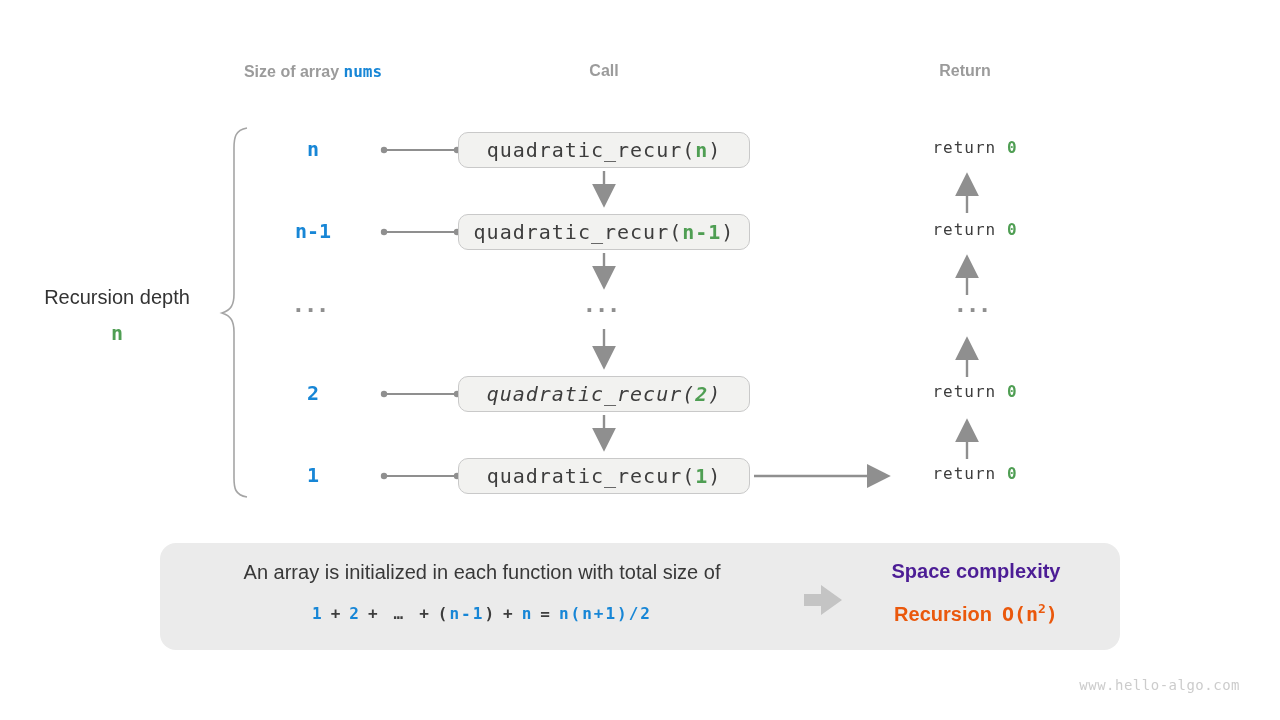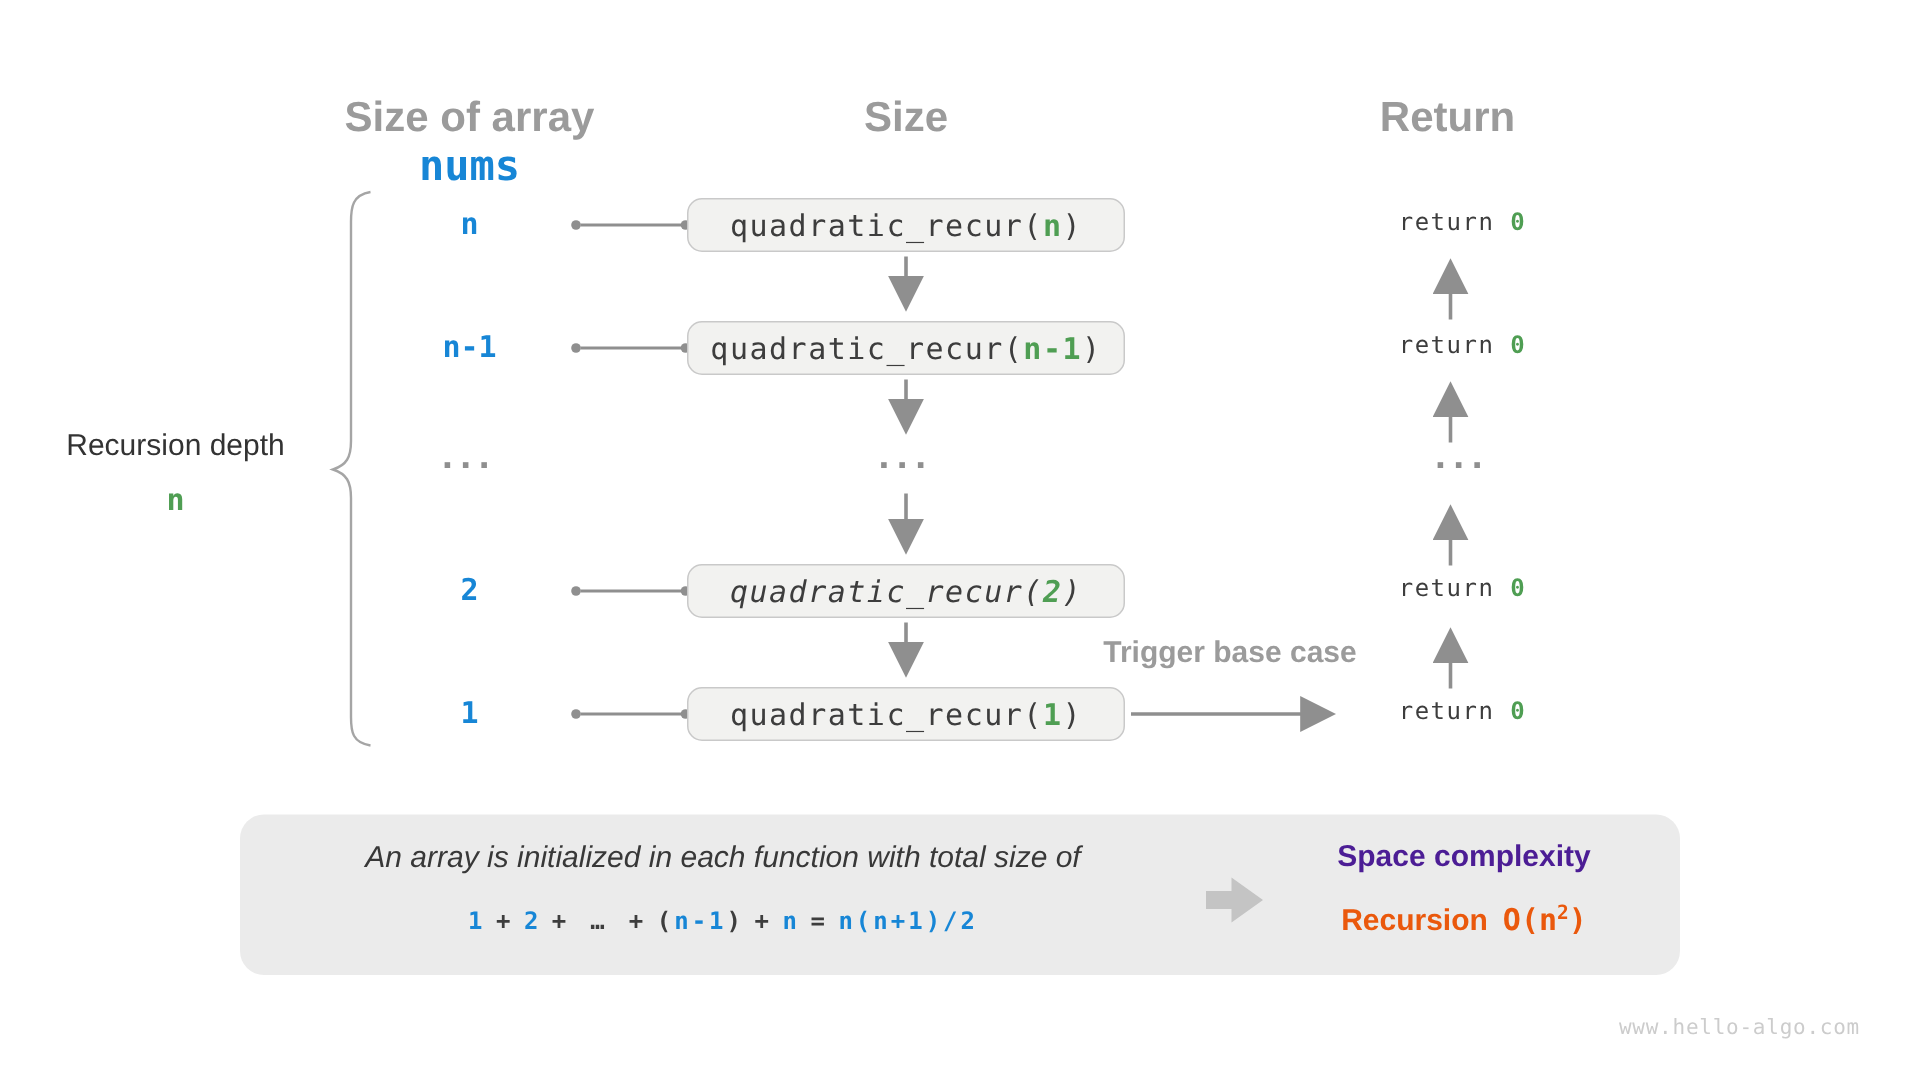--- a/index.html
+++ b/index.html
@@ -6,21 +6,21 @@
     --blue:#1786d6; --green:#4f9e53; --orange:#ea580c;
     --graylabel:#9b9b9b; --dark:#3d3d3d; --line:#8f8f8f;
     --boxfill:#f2f2f0; --boxborder:#c9c9c9; --panel:#ebebeb; --watermark:#cccccc;
   }
   html,body{margin:0;padding:0;background:#fff;}
   .canvas{position:relative;width:1280px;height:720px;background:#ffffff;overflow:hidden;
           font-family:"Liberation Sans",sans-serif;}
   .abs{position:absolute;}
   .center{text-align:center;}
 
-  .col-header{font-size:28px;font-weight:bold;color:var(--graylabel);}
+  .col-header{font-size:16px;font-weight:bold;color:var(--graylabel);}
   .col-header .code-blue{font-family:"DejaVu Sans Mono",monospace;color:var(--blue);font-weight:bold;}
 
   .size-label{font-size:20px;font-weight:bold;color:var(--blue);
               font-family:"DejaVu Sans Mono",monospace;}
 
   .ellipsis{font-size:26px;font-weight:bold;color:var(--line);letter-spacing:5px;
             transform:translateY(-8px);}
 
   .call-box{width:292px;height:36px;background:var(--boxfill);
             border:1.5px solid var(--boxborder);border-radius:10px;
@@ -30,21 +30,21 @@
 
   .ret{font-family:"DejaVu Sans Mono",monospace;font-size:16px;color:var(--dark);letter-spacing:1px;}
   .ret .zero{color:var(--green);font-weight:bold;}
 
   .left-label{font-size:20px;color:#333;line-height:36px;}
   .left-label .n-green{font-family:"DejaVu Sans Mono",monospace;font-weight:bold;color:var(--green);}
 
   .trigger{font-size:20px;font-weight:bold;color:var(--graylabel);}
 
   .panel{left:160px;top:543px;width:960px;height:107px;background:var(--panel);border-radius:16px;}
-  .panel-line1{left:2px;top:18px;width:640px;font-size:20px;color:#383838;font-style:italic;}
+  .panel-line1{left:2px;top:18px;width:640px;font-size:20px;color:#383838;}
   .formula{left:2px;top:61px;width:640px;font-size:16px;font-weight:bold;letter-spacing:2px;}
   .formula span{font-family:"DejaVu Sans Mono",monospace;}
   .formula .blue{color:var(--blue);}
   .formula .op{color:var(--dark);margin:0 7px;}
   .formula .paren{color:var(--dark);}
   .panel-right{left:676px;width:280px;}
   .space-title{top:17px;font-size:20px;font-weight:bold;color:#4c1d95;}
   .quad{top:58px;font-size:20px;font-weight:bold;color:var(--orange);}
   .quad .o-code{font-family:"DejaVu Sans Mono",monospace;margin-left:10px;}
   .quad sup{font-size:13px;}
@@ -55,21 +55,21 @@
   svg.overlay{position:absolute;left:0;top:0;pointer-events:none;}
 </style>
 </head>
 <body>
 
 <div class="canvas">
 
   <div class="abs col-header center" style="left:193px;top:62px;width:240px;">
     <span>Size of array </span><span class="code-blue">nums</span>
   </div>
-  <div class="abs col-header center" style="left:544px;top:62px;width:120px;">Size</div>
+  <div class="abs col-header center" style="left:544px;top:62px;width:120px;">Call</div>
   <div class="abs col-header center" style="left:905px;top:62px;width:120px;">Return</div>
 
   <div class="abs left-label center" style="left:12px;top:279px;width:210px;">
     <div>Recursion depth</div>
     <div class="n-green">n</div>
   </div>
 
   <svg class="overlay" width="1280" height="720" viewBox="0 0 1280 720">
     <defs>
       <marker id="ah" markerWidth="10" markerHeight="10" refX="8" refY="5" orient="auto">
@@ -141,21 +141,20 @@
   <div class="abs ellipsis center" style="left:880px;top:296px;width:190px;">...</div>
 
   <div class="abs size-label center" style="left:233px;top:381px;width:160px;">2</div>
   <div class="abs call-box" style="left:458px;top:376px;font-style:italic;">
     <span class="code"><span>quadratic_recur(</span><span class="arg">2</span><span>)</span></span>
   </div>
   <div class="abs ret center" style="left:880px;top:382px;width:190px;">
     <span>return </span><span class="zero">0</span>
   </div>
 
-  <div class="abs trigger center" style="left:700px;top:424px;width:240px;">Trigger base case</div>
 
   <div class="abs size-label center" style="left:233px;top:463px;width:160px;">1</div>
   <div class="abs call-box" style="left:458px;top:458px;">
     <span class="code"><span>quadratic_recur(</span><span class="arg">1</span><span>)</span></span>
   </div>
   <div class="abs ret center" style="left:880px;top:464px;width:190px;">
     <span>return </span><span class="zero">0</span>
   </div>
 
   <div class="abs panel">

